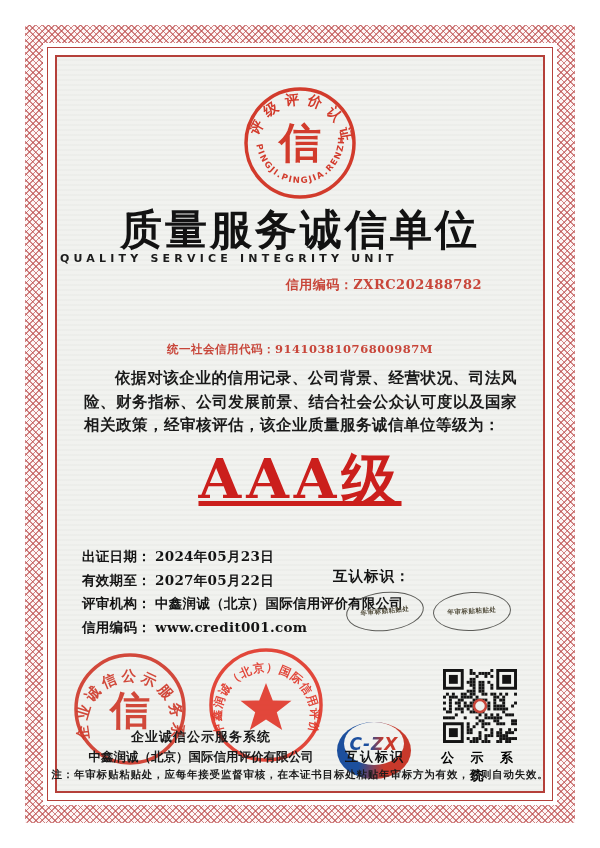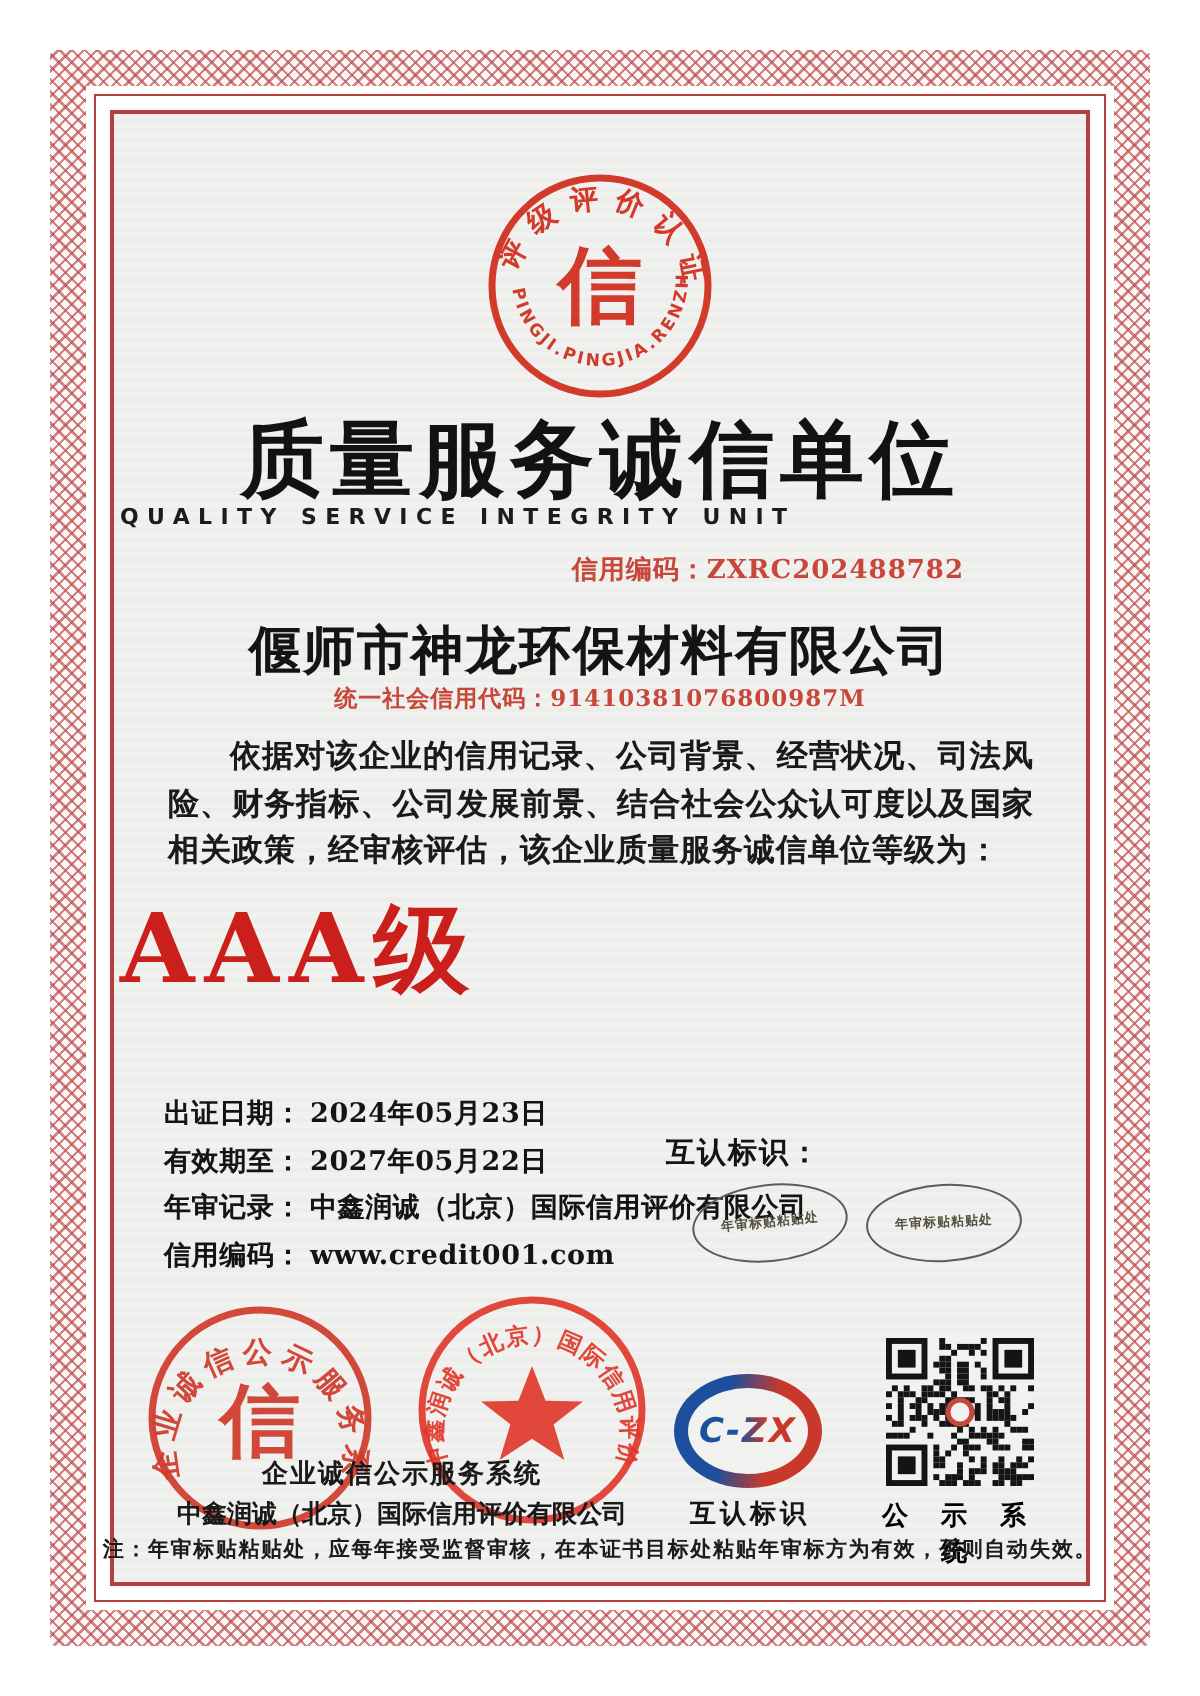--- a/index.html
+++ b/index.html
@@ -45,22 +45,22 @@
   .uscc{
     position:absolute;top:342px;left:60px;width:480px;text-align:center;
     font-size:11.5px;font-weight:700;color:#c8463a;letter-spacing:.5px;
   }
   .body-par{
     position:absolute;top:366px;left:84px;width:433px;
     font-size:15.5px;font-weight:700;color:#1a1a1a;line-height:1.53;
     text-align:justify;text-indent:2em;letter-spacing:.5px;margin:0;
   }
   .grade{
-    position:absolute;top:443px;left:60px;width:480px;
-    font-size:48px;font-weight:900;color:#cb1f1c;letter-spacing:5px;margin:0;
+    position:absolute;top:443px;left:60px;width:480px;text-align:center;
+    font-size:55px;font-weight:900;color:#cb1f1c;letter-spacing:5px;margin:0;text-decoration:underline;
   }
   .details{position:absolute;top:548px;left:82px;}
   .detail-row{font-size:13.5px;font-weight:700;color:#141414;margin-bottom:5.5px;letter-spacing:.3px;}
   .detail-row .lab{margin-right:4px;}
   .annual-label{
     position:absolute;top:567px;left:333px;
     font-size:14.5px;font-weight:700;color:#141414;letter-spacing:1px;
   }
   .sticker{
     position:absolute;width:76px;height:37px;border:1.5px solid #5c5c58;border-radius:50%;
@@ -71,23 +71,23 @@
   .sticker.s2{left:433px;top:592px;transform:rotate(-3deg);}
 
   .seal{position:absolute;}
   .seal.left{left:71px;top:650px;}
   .seal.right{left:206px;top:645px;opacity:.95;}
 
   .issuer{position:absolute;left:58px;top:728px;width:286px;text-align:center;}
   .issuer .l1{font-size:13px;font-weight:900;color:#191919;letter-spacing:1px;}
   .issuer .l2{font-size:12.5px;font-weight:900;color:#191919;margin-top:3px;letter-spacing:0;}
 
-  .czx{position:absolute;left:337px;top:687px;width:74px;height:57px;border-radius:50%;
+  .czx{position:absolute;left:337px;top:722px;width:74px;height:57px;border-radius:50%;
     background:linear-gradient(100deg,#1c4f9d 35%,#c8392b 65%);
-    display:flex;align-items:center;justify-content:center;}
+    display:flex;align-items:flex-start;justify-content:center;}
   .czx-inner{width:60px;height:43px;border-radius:50%;background:#f1f2ef;
     display:flex;align-items:center;justify-content:center;}
   .czx-text{
     font-family:"DejaVu Sans","Liberation Sans",sans-serif;
     font-style:italic;font-weight:900;font-size:17px;letter-spacing:1px;
     color:#1c4f9d;
     background:linear-gradient(90deg,#1c4f9d 40%,#c8392b 70%);
     -webkit-background-clip:text;background-clip:text;-webkit-text-fill-color:transparent;
   }
   .czx-label{position:absolute;left:329px;top:748px;width:92px;text-align:center;
@@ -124,31 +124,30 @@
         <textPath href="#arcBot" startOffset="4%">PINGJI.PINGJIA.RENZHENG</textPath>
       </text>
       <text x="57" y="73" text-anchor="middle" font-size="42" font-weight="900" fill="#d23b2c" font-family="'DejaVu Sans',sans-serif">信</text>
     </svg>
 
     <h1 class="title">质量服务诚信单位</h1>
     <div class="subtitle">QUALITY SERVICE INTEGRITY UNIT</div>
 
     <div class="credit-line"><span>信用编码：</span><span>ZXRC202488782</span></div>
 
-    <h2 class="company">偃师市神龙环保材料有限公司</h2>
     <div class="uscc">统一社会信用代码：91410381076800987M</div>
 
     <p class="body-par">依据对该企业的信用记录、公司背景、经营状况、司法风险、财务指标、公司发展前景、结合社会公众认可度以及国家相关政策，经审核评估，该企业质量服务诚信单位等级为：</p>
 
     <div class="grade">AAA级</div>
 
     <div class="details">
       <div class="detail-row"><span class="lab">出证日期：</span><span>2024年05月23日</span></div>
       <div class="detail-row"><span class="lab">有效期至：</span><span>2027年05月22日</span></div>
-      <div class="detail-row"><span class="lab">年审记录：</span><span>中鑫润诚（北京）国际信用评价有限公司</span></div>
+      <div class="detail-row"><span class="lab">评审机构：</span><span>中鑫润诚（北京）国际信用评价有限公司</span></div>
       <div class="detail-row"><span class="lab">信用编码：</span><span>www.credit001.com</span></div>
     </div>
 
     <div class="annual-label">互认标识：</div>
     <div class="sticker s1">
         <span>年审标贴粘贴处</span>
       </div>
     <div class="sticker s2">
         <span>年审标贴粘贴处</span>
       </div>

